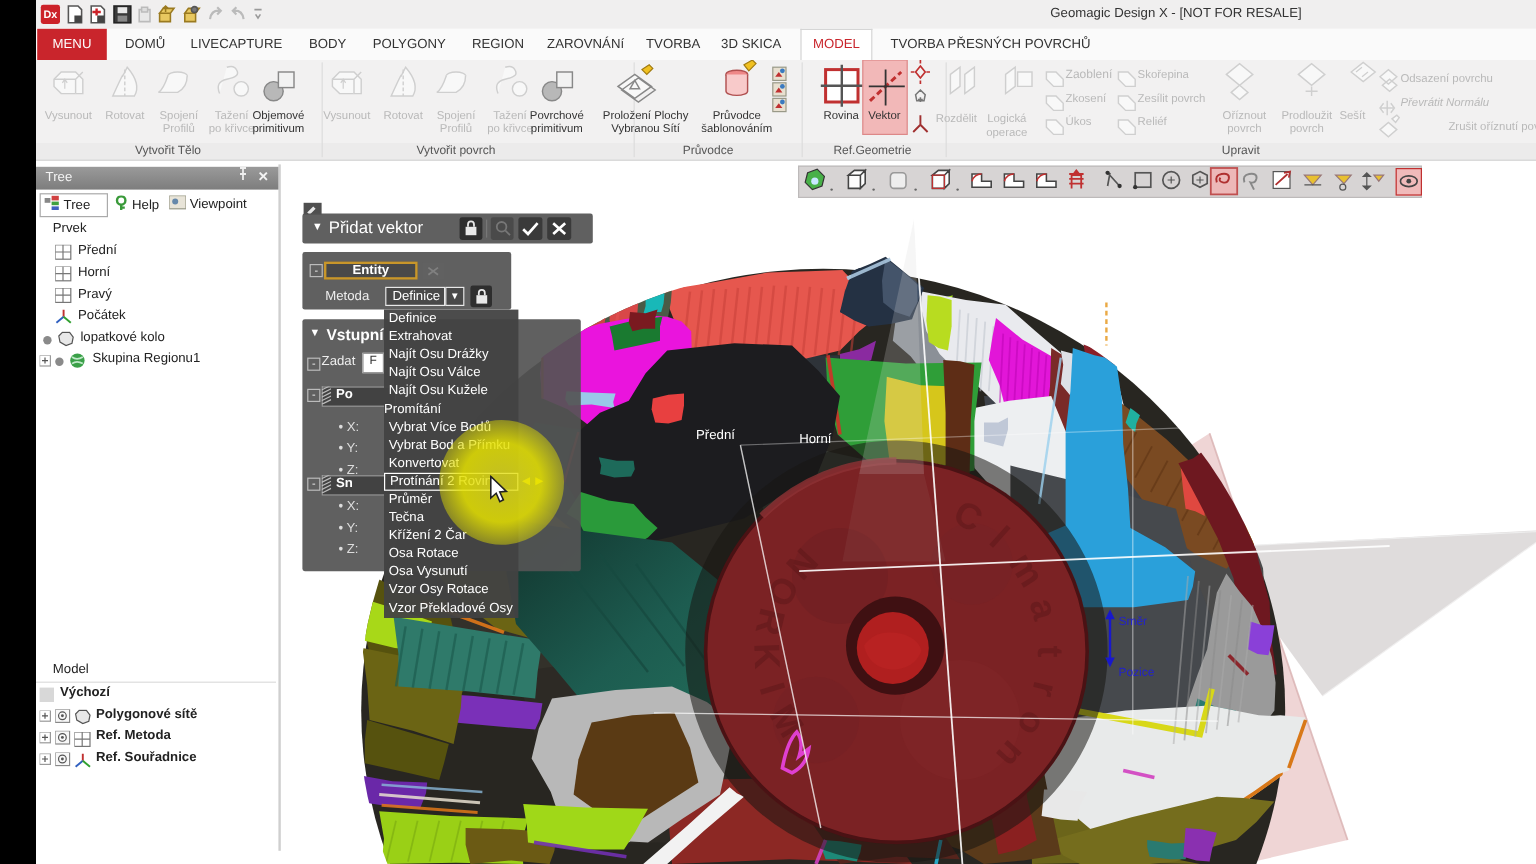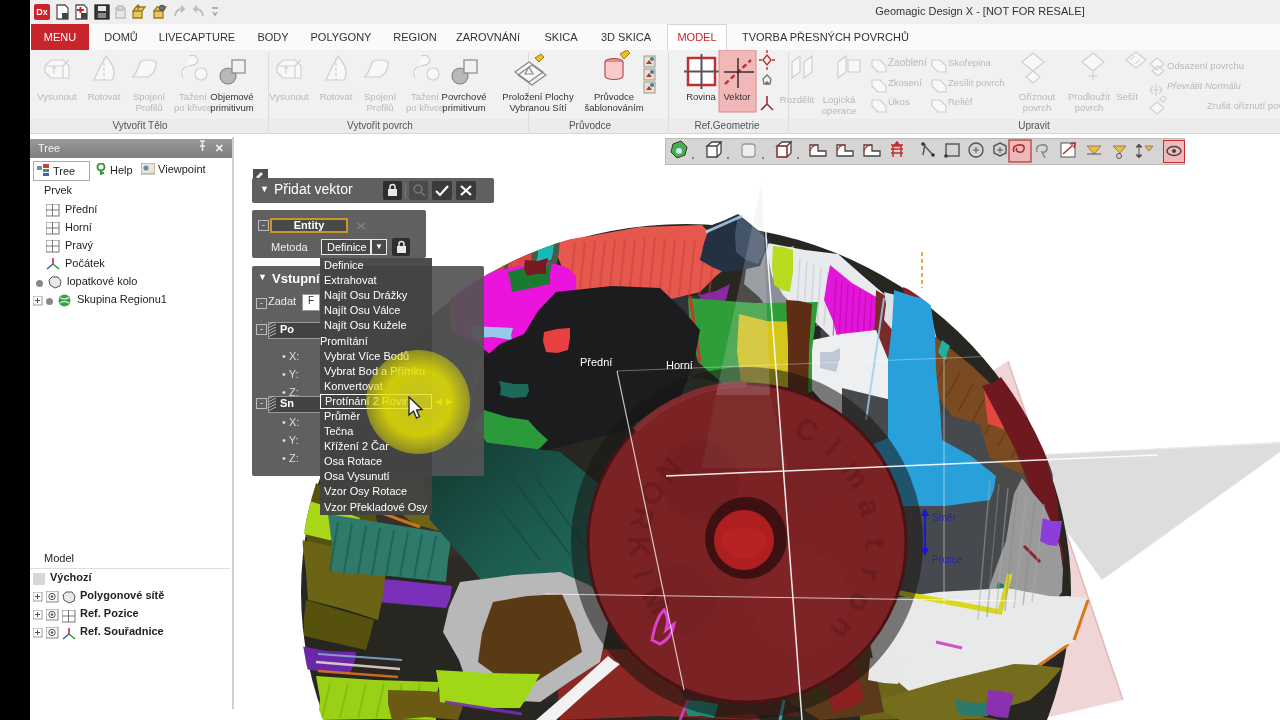--- a/index.html
+++ b/index.html
@@ -33,21 +33,21 @@
 <div style="position:absolute;left:850px;top:5px;width:260px;text-align:center;font-size:11px;color:#333;">Geomagic Design X - [NOT FOR RESALE]</div>
 
 <div style="position:absolute;left:30px;top:24px;width:1250px;height:26px;background:#fafafa;border-bottom:1px solid #e0e0e0;"></div>
 <div style="position:absolute;left:31px;top:24px;width:58px;height:41px;background:#c9252c;color:#fff;font-size:11px;text-align:center;line-height:26px;">MENU</div>
 <div style="position:absolute;left:66px;top:24px;width:110px;height:26px;color:#333;font-size:11px;text-align:center;line-height:26px;">DOMŮ</div>
 <div style="position:absolute;left:142px;top:24px;width:110px;height:26px;color:#333;font-size:11px;text-align:center;line-height:26px;">LIVECAPTURE</div>
 <div style="position:absolute;left:218px;top:24px;width:110px;height:26px;color:#333;font-size:11px;text-align:center;line-height:26px;">BODY</div>
 <div style="position:absolute;left:286px;top:24px;width:110px;height:26px;color:#333;font-size:11px;text-align:center;line-height:26px;">POLYGONY</div>
 <div style="position:absolute;left:360px;top:24px;width:110px;height:26px;color:#333;font-size:11px;text-align:center;line-height:26px;">REGION</div>
 <div style="position:absolute;left:433px;top:24px;width:110px;height:26px;color:#333;font-size:11px;text-align:center;line-height:26px;">ZAROVNÁNí</div>
-<div style="position:absolute;left:506px;top:24px;width:110px;height:26px;color:#333;font-size:11px;text-align:center;line-height:26px;">SKICA</div>
+<div style="position:absolute;left:506px;top:24px;width:110px;height:26px;color:#333;font-size:11px;text-align:center;line-height:26px;">TVORBA</div>
 <div style="position:absolute;left:571px;top:24px;width:110px;height:26px;color:#333;font-size:11px;text-align:center;line-height:26px;">3D SKICA</div>
 <div style="position:absolute;left:667px;top:24px;width:60px;height:26px;background:#fff;border:1px solid #d5d5d5;border-bottom:none;color:#c9252c;font-size:11px;text-align:center;line-height:25px;box-sizing:border-box;">MODEL</div>
 <div style="position:absolute;left:742px;top:24px;width:230px;height:26px;color:#333;font-size:11px;text-align:left;line-height:26px;">TVORBA PŘESNÝCH POVRCHŮ</div>
 <div style="position:absolute;left:30px;top:50px;width:1250px;height:69px;background:#f2f1f1;"></div>
 <div style="position:absolute;left:30px;top:119px;width:1250px;height:14px;background:#ecebeb;border-bottom:1px solid #d5d5d5;"></div>
 <div style="position:absolute;left:60px;top:119px;width:160px;height:14px;font-size:10px;color:#555;text-align:center;line-height:14px;">Vytvořit Tělo</div>
 <div style="position:absolute;left:268px;top:52px;width:1px;height:79px;background:#dcdcdc;"></div>
 <div style="position:absolute;left:300px;top:119px;width:160px;height:14px;font-size:10px;color:#555;text-align:center;line-height:14px;">Vytvořit povrch</div>
 <div style="position:absolute;left:528px;top:52px;width:1px;height:79px;background:#dcdcdc;"></div>
 <div style="position:absolute;left:510px;top:119px;width:160px;height:14px;font-size:10px;color:#555;text-align:center;line-height:14px;">Průvodce</div>
@@ -547,21 +547,21 @@
   </svg>
 <svg style="position:absolute;left:46px;top:609px" width="13" height="12">
     <rect x="0" y="0" width="12" height="11" fill="#f8f8f8" stroke="#888"></rect>
     <circle cx="6" cy="5.5" r="3.2" fill="none" stroke="#555"></circle>
     <circle cx="6" cy="5.5" r="1.2" fill="#555"></circle>
   </svg>
 <svg style="position:absolute;left:62px;top:610px" width="14" height="13">
     <rect x="0" y="0" width="13" height="12" fill="#fff" stroke="#777"></rect>
     <path d="M6.5,0 v12 M0,6 h13" stroke="#777"></path>
   </svg>
-<div style="position:absolute;left:80px;top:607px;font-size:11px;font-weight:bold;color:#222;">Ref. Pozice</div>
+<div style="position:absolute;left:80px;top:607px;font-size:11px;font-weight:bold;color:#222;">Ref. Metoda</div>
 <svg style="position:absolute;left:33px;top:628px" width="10" height="10">
     <rect x="0" y="0" width="9" height="9" fill="#fff" stroke="#999"></rect>
     <path d="M2,4.5 h5 M4.5,2 v5" stroke="#555"></path>
   </svg>
 <svg style="position:absolute;left:46px;top:627px" width="13" height="12">
     <rect x="0" y="0" width="12" height="11" fill="#f8f8f8" stroke="#888"></rect>
     <circle cx="6" cy="5.5" r="3.2" fill="none" stroke="#555"></circle>
     <circle cx="6" cy="5.5" r="1.2" fill="#555"></circle>
   </svg>
 <svg style="position:absolute;left:62px;top:628px" width="14" height="13">

